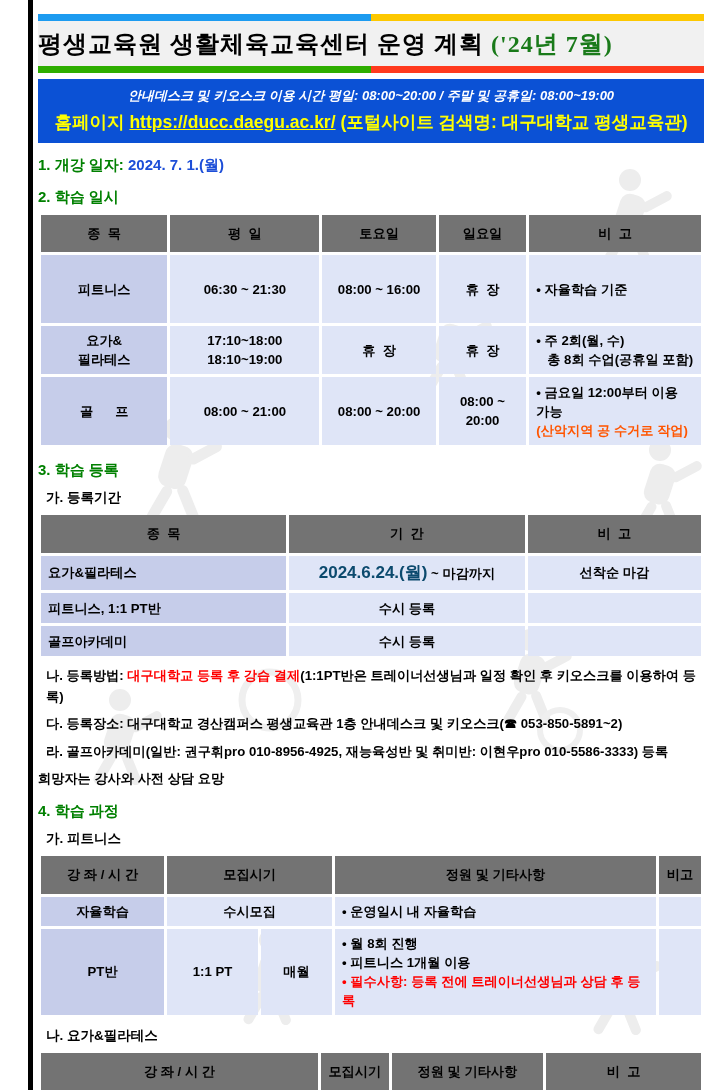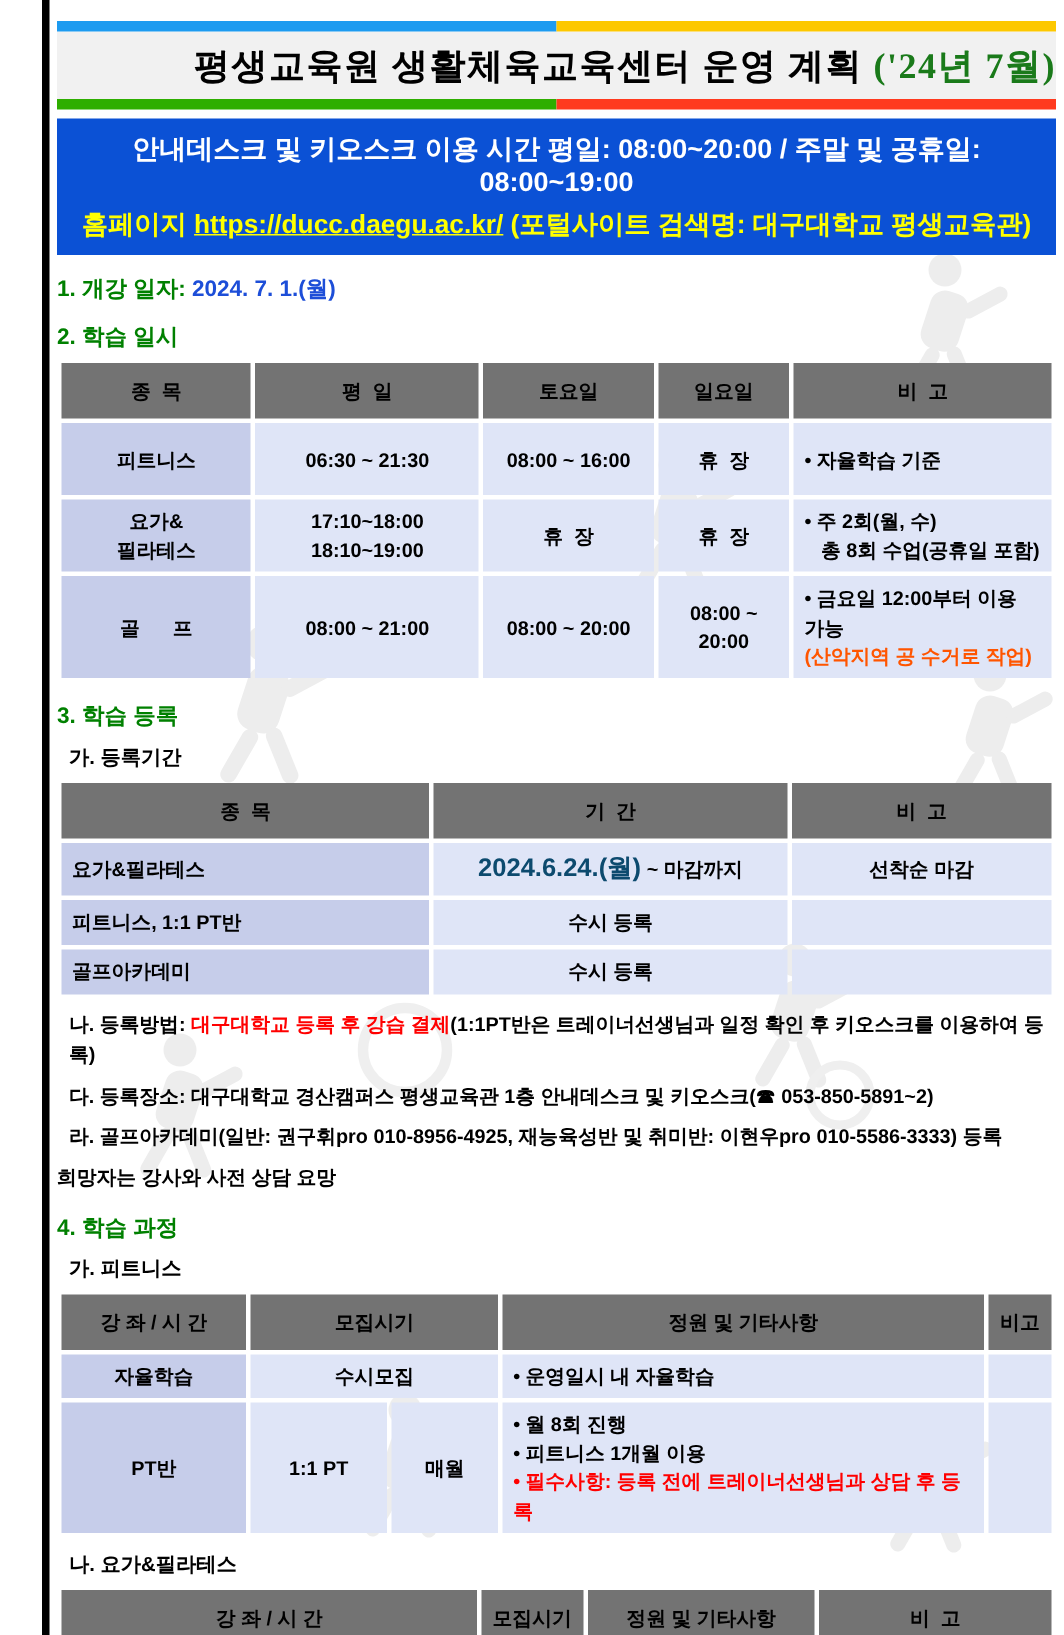--- a/index.html
+++ b/index.html
@@ -12,49 +12,49 @@
   .watermark { position:absolute; left:0; top:0; width:709px; height:1090px; z-index:0; }
   .content { position:absolute; left:38px; top:14px; width:666px; z-index:1; }
 
   
   .title-box { margin-bottom:6px; }
   .bar { display:flex; height:7px; }
   .bar .seg { flex:1; }
   .seg.blue { background:#1d9bf0; } .seg.gold { background:#fdc800; }
   .seg.green { background:#2eae00; } .seg.redx { background:#ff3a1e; }
   .title-main {
-    background:#f1f1f1; text-align:right; margin:0; padding:7px 0 6px;
+    background:#f1f1f1; text-align:left; margin:0; padding:7px 0 6px;
     font-family:"Liberation Serif", serif; font-size:24px; font-weight:bold; letter-spacing:1px;
   }
   .title-main .green-t { color:#1a7a1a; }
 
   
   .banner { background:#0b51d5; color:#fff; text-align:center; padding:8px 4px 9px; }
-  .banner-line1 { font-size:18px; }
+  .banner-line1 { font-size:13px;font-style:italic; }
   .banner-line2 { font-size:17.5px; color:#ffff00; margin-top:5px; }
   .banner-line2 a { color:#ffff00; text-decoration:underline; cursor:pointer; }
 
   
   .sec-h { color:#008000; font-size:15px; margin:13px 0 5px; }
   .sec-h .val { color:#1d4ed8; }
   .sub-h { font-size:13.5px; margin:9px 0 5px 8px; }
   .body-line { font-size:13.2px; margin:7px 0 0 8px; line-height:1.55; }
   .body-line.noindent { margin-left:0; }
 
   
   table { width:100%; border-collapse:separate; border-spacing:3px; font-size:13.2px; font-weight:bold; }
   th { background:#737373; padding:9px 4px; font-weight:bold; }
   td { background:#dfe5f7; padding:5px 7px; text-align:center; vertical-align:middle; white-space:pre-wrap; }
   td.lbl { background:#c6cdea; }
   td.left { text-align:left; }
   th, td { white-space:pre-wrap; line-height:1.45; }
   .red { color:#ff0000; }
   .orange { color:#ff5500; }
   .date-big { color:#0c4a6e; font-size:17px; }
-  .r-tall td { height:48px; }
+  .r-tall td { height:68px; }
   .r-mid td { height:48px; }
   .r-reg td { height:30px; }
   .yoga-row td { height:92px; }
 </style>
 </head>
 <body>
 
 <svg class="watermark" viewBox="0 0 709 1090" xmlns="http://www.w3.org/2000/svg">
   <defs>
     <g id="wm-person">

